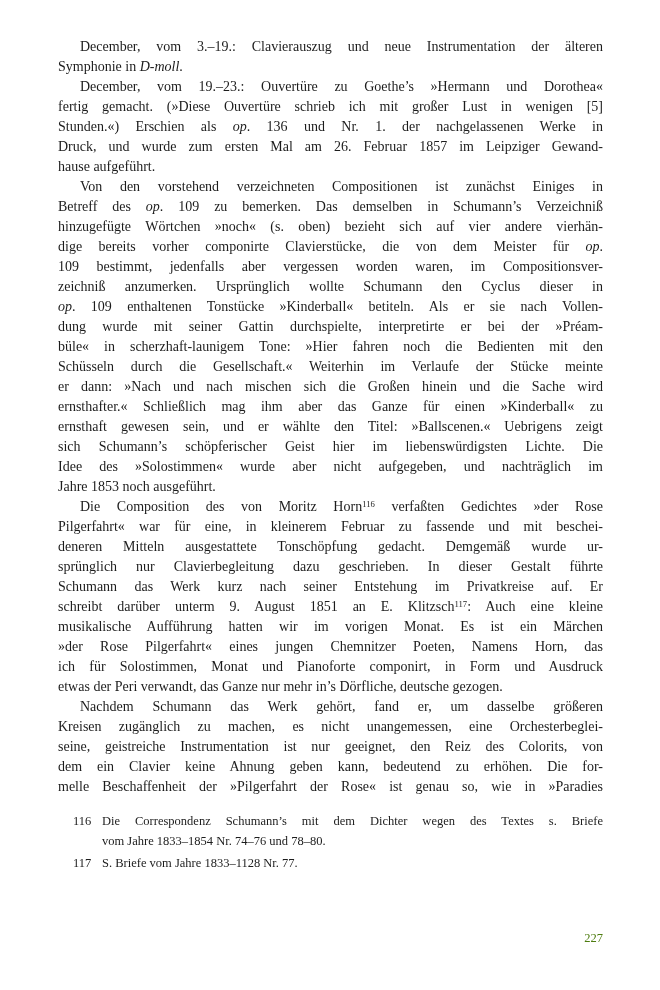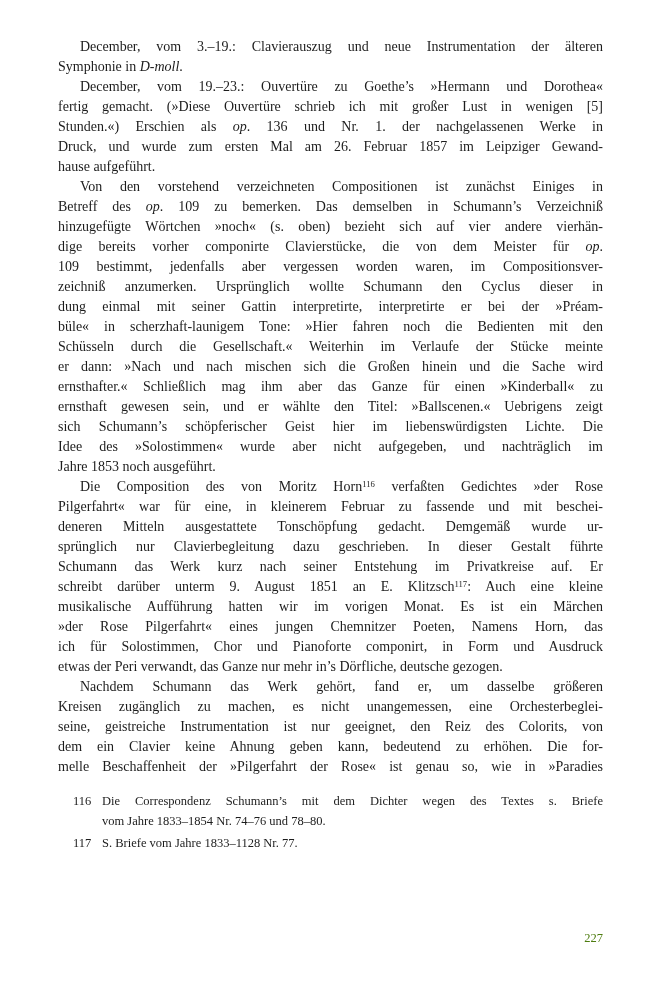--- a/index.html
+++ b/index.html
@@ -75,40 +75,41 @@
           <div class="line">Druck, und wurde zum ersten Mal am 26. Februar 1857 im Leipziger Gewand-</div>
           <div class="line end">hause aufgeführt.</div>
         </div>
         <div class="para space-before">
           <div class="line indent">Von den vorstehend verzeichneten Compositionen ist zunächst Einiges in</div>
           <div class="line">Betreff des <i>op</i>. 109 zu bemerken. Das demselben in Schumann’s Verzeichniß</div>
           <div class="line">hinzugefügte Wörtchen »noch« (s. oben) bezieht sich auf vier andere vierhän-</div>
           <div class="line">dige bereits vorher componirte Clavierstücke, die von dem Meister für <i>op</i>.</div>
           <div class="line">109 bestimmt, jedenfalls aber vergessen worden waren, im Compositionsver-</div>
           <div class="line">zeichniß anzumerken. Ursprünglich wollte Schumann den Cyclus dieser in</div>
-          <div class="line">dung einmal mit seiner Gattin interpretirte, interpretirte er bei der »Préam-</div>
+          <div class="line"><i>op</i>. 109 enthaltenen Tonstücke »Kinderball« betiteln. Als er sie nach Vollen-</div>
+          <div class="line">dung wurde mit seiner Gattin durchspielte, interpretirte er bei der »Préam-</div>
           <div class="line">büle« in scherzhaft-launigem Tone: »Hier fahren noch die Bedienten mit den</div>
           <div class="line">Schüsseln durch die Gesellschaft.« Weiterhin im Verlaufe der Stücke meinte</div>
           <div class="line">er dann: »Nach und nach mischen sich die Großen hinein und die Sache wird</div>
           <div class="line">ernsthafter.« Schließlich mag ihm aber das Ganze für einen »Kinderball« zu</div>
           <div class="line">ernsthaft gewesen sein, und er wählte den Titel: »Ballscenen.« Uebrigens zeigt</div>
           <div class="line">sich Schumann’s schöpferischer Geist hier im liebenswürdigsten Lichte. Die</div>
           <div class="line">Idee des »Solostimmen« wurde aber nicht aufgegeben, und nachträglich im</div>
           <div class="line end">Jahre 1853 noch ausgeführt.</div>
         </div>
         <div class="para">
           <div class="line indent">Die Composition des von Moritz Horn<sup>116</sup> verfaßten Gedichtes »der Rose</div>
           <div class="line">Pilgerfahrt« war für eine, in kleinerem Februar zu fassende und mit beschei-</div>
           <div class="line">deneren Mitteln ausgestattete Tonschöpfung gedacht. Demgemäß wurde ur-</div>
           <div class="line">sprünglich nur Clavierbegleitung dazu geschrieben. In dieser Gestalt führte</div>
           <div class="line">Schumann das Werk kurz nach seiner Entstehung im Privatkreise auf. Er</div>
           <div class="line">schreibt darüber unterm 9. August 1851 an E. Klitzsch<sup>117</sup>: Auch eine kleine</div>
           <div class="line">musikalische Aufführung hatten wir im vorigen Monat. Es ist ein Märchen</div>
           <div class="line">»der Rose Pilgerfahrt« eines jungen Chemnitzer Poeten, Namens Horn, das</div>
-          <div class="line">ich für Solostimmen, Chor und Pianoforte componirt, in Form und Ausdruck</div>
+          <div class="line">ich für Solostimmen, Monat und Pianoforte componirt, in Form und Ausdruck</div>
           <div class="line end">etwas der Peri verwandt, das Ganze nur mehr in’s Dörfliche, deutsche gezogen.</div>
         </div>
         <div class="para">
           <div class="line indent">Nachdem Schumann das Werk gehört, fand er, um dasselbe größeren</div>
           <div class="line">Kreisen zugänglich zu machen, es nicht unangemessen, eine Orchesterbeglei-</div>
           <div class="line">seine, geistreiche Instrumentation ist nur geeignet, den Reiz des Colorits, von</div>
           <div class="line">dem ein Clavier keine Ahnung geben kann, bedeutend zu erhöhen. Die for-</div>
           <div class="line">melle Beschaffenheit der »Pilgerfahrt der Rose« ist genau so, wie in »Paradies</div>
         </div>
       </div>

